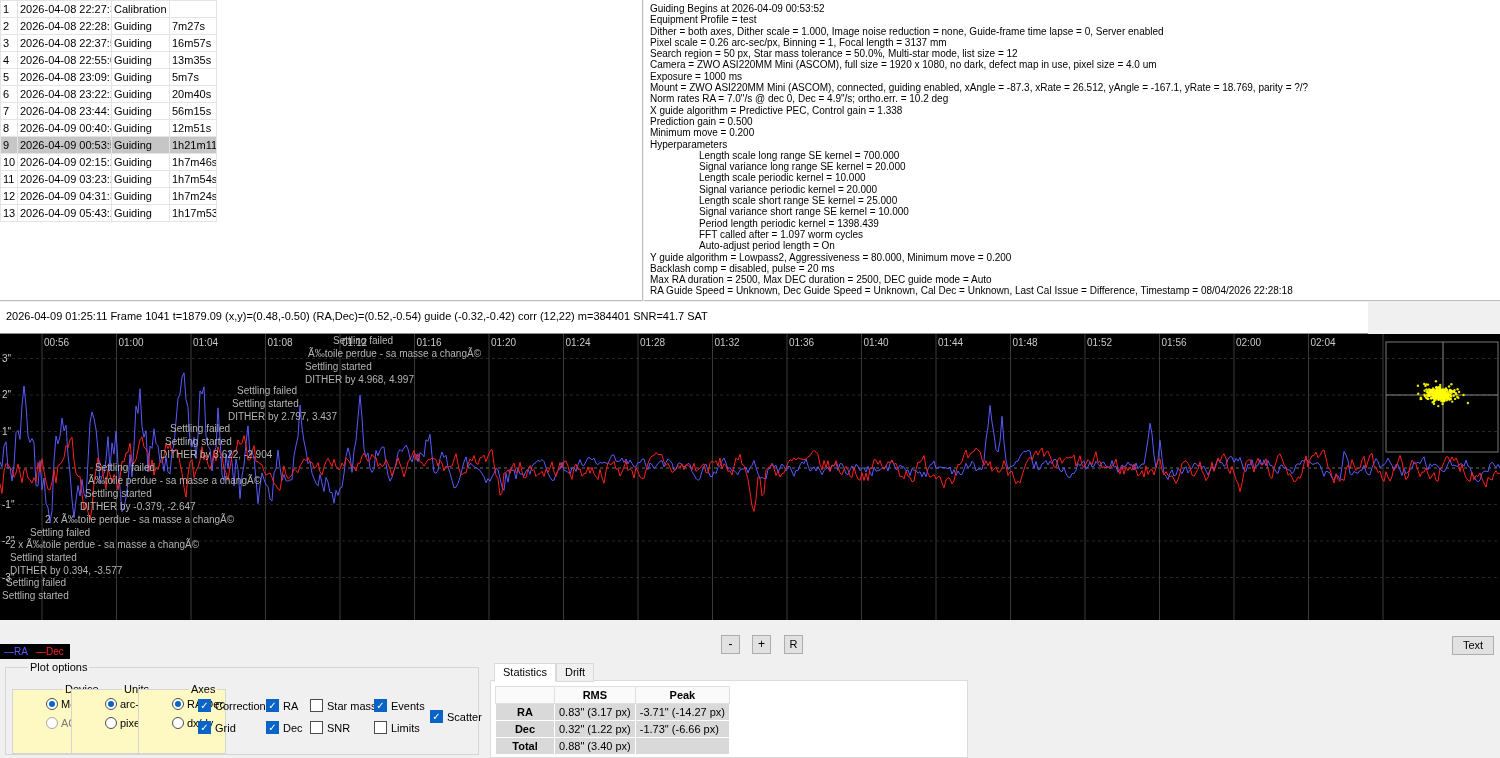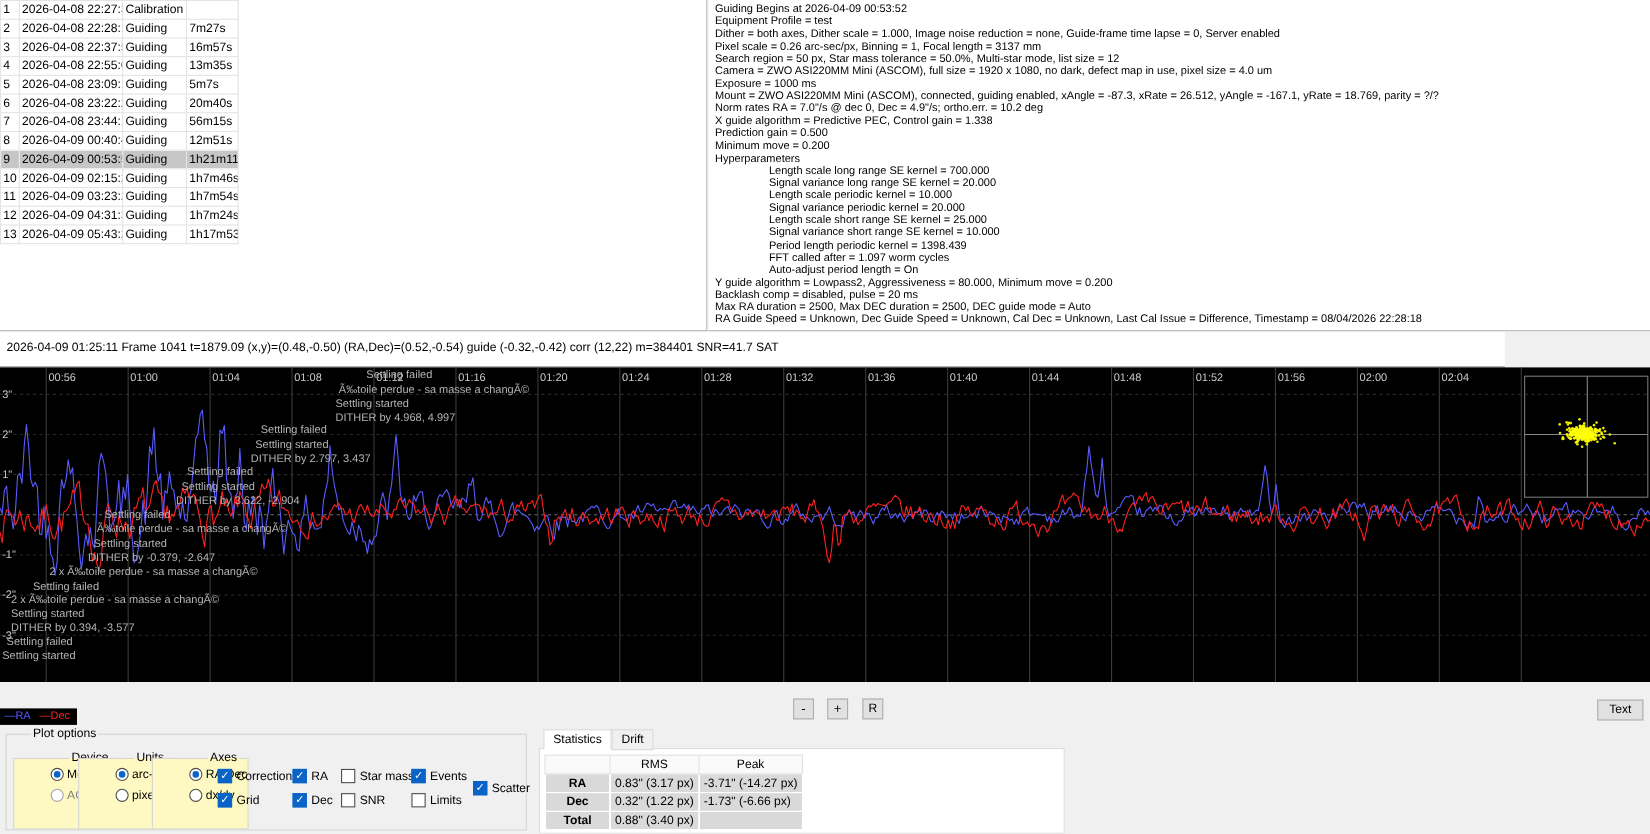--- a/index.html
+++ b/index.html
@@ -58,21 +58,21 @@
 .cbox.checked{background:#0a64c8;border-color:#0a64c8;color:#fff;}
 
 
 .stats-panel{position:absolute;left:490px;top:662px;width:478px;height:96px;}
 .tabs{position:relative;z-index:2;height:18px;padding-left:4px;}
 .tab{display:inline-block;border:1px solid #d9d9d9;background:#f0f0f0;padding:2px 8px 3px;font-size:11px;position:relative;top:1px;cursor:default;}
 .tab.active{background:#fff;border-bottom-color:#fff;}
 .tab-body{position:absolute;left:0;top:18px;width:478px;height:78px;background:#fff;border:1px solid #dcdcdc;}
 table.stats{border-collapse:collapse;margin:5px 0 0 4px;table-layout:fixed;}
 table.stats th,table.stats td{height:17px;font-size:11px;padding:0 4px;white-space:nowrap;overflow:hidden;}
-table.stats th{background:#fafafa;border:1px solid #e0e0e0;font-weight:normal;text-align:center;}
+table.stats th{background:#fafafa;border:1px solid #e0e0e0;font-weight:bold;text-align:center;}
 table.stats td{background:#d9d9d9;border:1px solid #fff;}
 table.stats td.rowlabel{font-weight:bold;text-align:center;}
 </style>
 </head>
 <body>
 
 <div class="app">
 
   <div class="sessions-panel">
     <table class="sessions">

